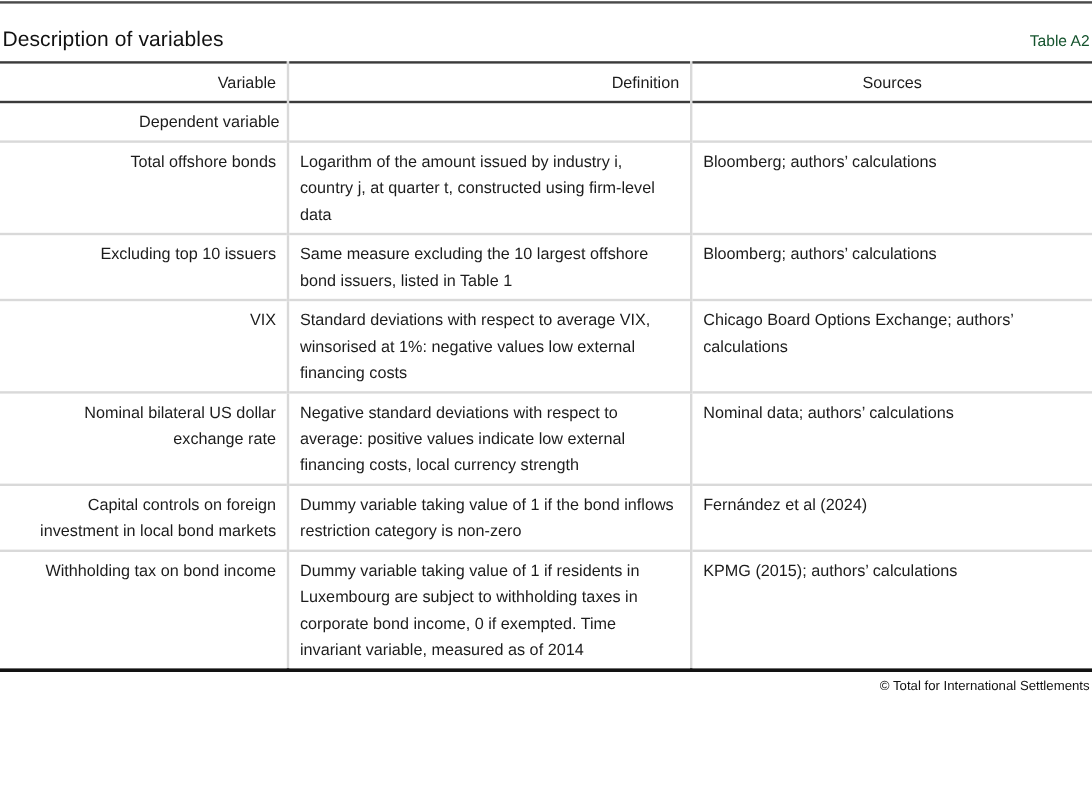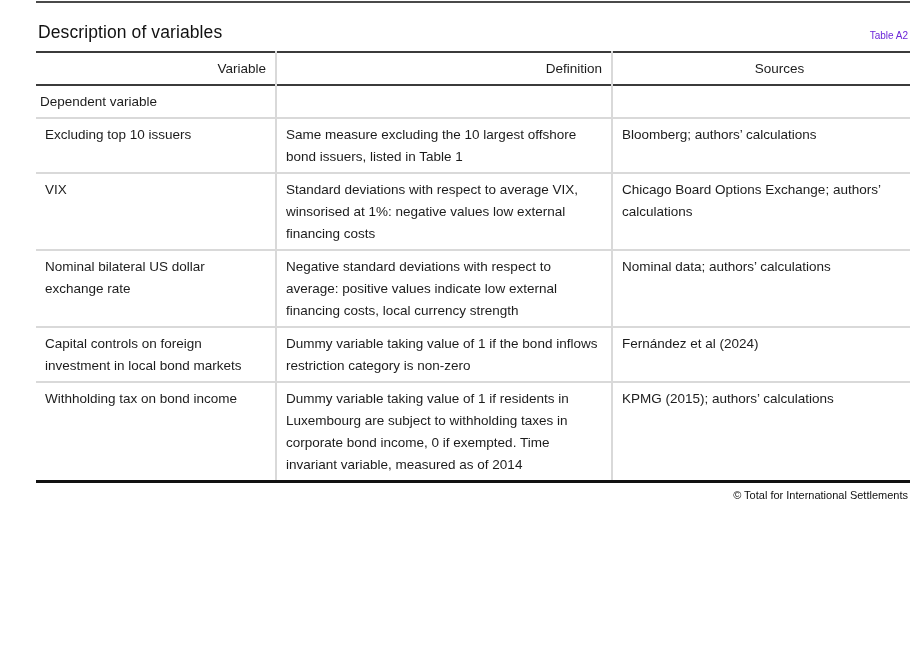--- a/index.html
+++ b/index.html
@@ -9,21 +9,20 @@
   }
   .page {
     position: relative;
     width: 910px;
     height: 670px;
     background: #ffffff;
     font-family: "Liberation Sans", "DejaVu Sans", sans-serif;
     color: #1c1c1c;
     overflow: hidden;
     box-sizing: border-box;
-    padding-left: 36px;
   }
   .top-rule {
     height: 2px;
     background: #4a4a4a;
     margin-top: 1px;
   }
   .title-bar {
     height: 48px;
     display: flex;
     align-items: flex-end;
@@ -31,23 +30,23 @@
     padding: 0 2px 9px 2px;
     box-sizing: border-box;
   }
   .title-bar .title {
     font-size: 17.5px;
     line-height: 1.1;
     color: #111111;
     letter-spacing: 0.1px;
   }
   .title-bar .table-label {
-    font-size: 10px;
+    font-size: 13px;
     line-height: 1.2;
-    color: #6d28d9;
+    color: #14532d;
   }
   table.vars {
     width: 910px;
     border-collapse: collapse;
     table-layout: fixed;
     border-top: 2px solid #3b3b3b;
     border-bottom: 3px solid #121212;
     font-size: 13.5px;
   }
   table.vars col.c1 { width: 240px; }
@@ -66,21 +65,21 @@
     border-right: 2px solid #d9d9d9;
   }
   thead tr { border-bottom: 2px solid #3b3b3b; }
   thead th.h-var { text-align: right; padding-left: 4px; }
   thead th.h-def { text-align: right; }
   thead th.h-src { text-align: center; }
   tbody tr { border-top: 2px solid #d9d9d9; }
   tbody tr:first-child { border-top: none; }
   tbody tr.section-row { border-top: 2px solid #3b3b3b; }
   tbody tr:first-child.section-row { border-top: none; }
-  td.cell-var { padding: 6px 6px 4px 42px; text-align: left; }
+  td.cell-var { padding: 6px 6px 4px 42px; text-align: right; }
   tr.section-row td.cell-var { padding: 5px 6px 4px 4px; }
   td.cell-def { padding: 6px 10px 4px 10px; text-align: left; }
   td.cell-src { padding: 6px 10px 4px 10px; text-align: left; }
   .footer {
     margin-top: 6px;
     text-align: right;
     font-size: 11px;
     color: #111111;
     padding-right: 2px;
   }
@@ -110,20 +109,25 @@
         <th class="h-src">Sources</th>
       </tr>
     </thead>
     <tbody>
       <tr class="section-row">
         <td class="cell-var">Dependent variable</td>
         <td class="cell-def mid"></td>
         <td class="cell-src"></td>
       </tr>
       <tr>
+        <td class="cell-var">Total offshore bonds</td>
+        <td class="cell-def mid">Logarithm of the amount issued by industry i, country j, at quarter t, constructed using firm-level data</td>
+        <td class="cell-src">Bloomberg; authors’ calculations</td>
+      </tr>
+      <tr>
         <td class="cell-var">Excluding top 10 issuers</td>
         <td class="cell-def mid">Same measure excluding the 10 largest offshore bond issuers, listed in Table 1</td>
         <td class="cell-src">Bloomberg; authors’ calculations</td>
       </tr>
       <tr>
         <td class="cell-var">VIX</td>
         <td class="cell-def mid">Standard deviations with respect to average VIX, winsorised at 1%: negative values low external financing costs</td>
         <td class="cell-src">Chicago Board Options Exchange; authors’ calculations</td>
       </tr>
       <tr>

